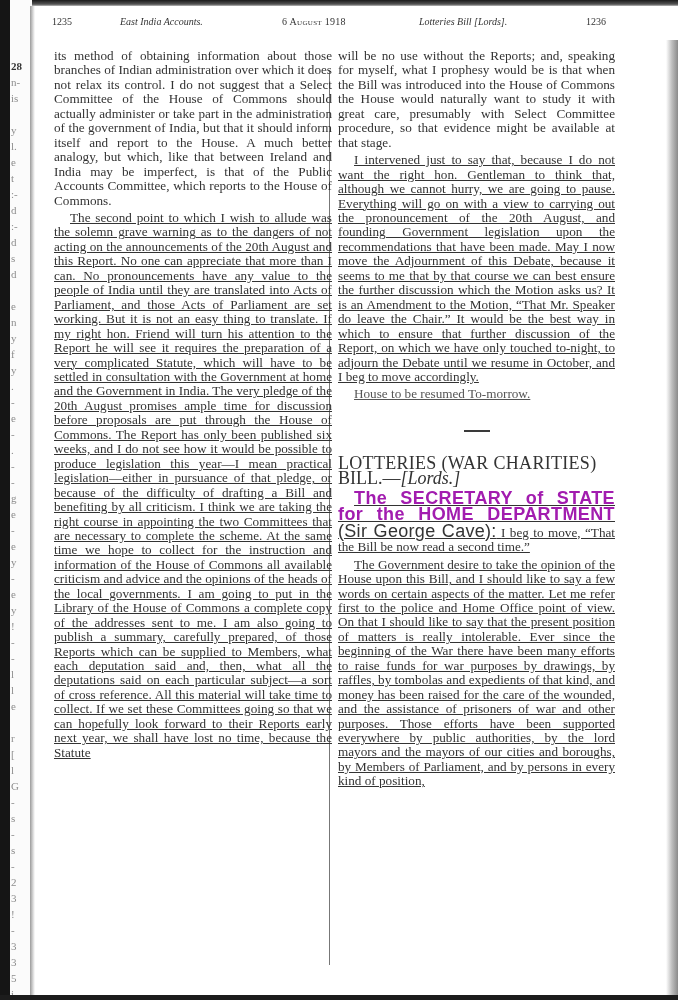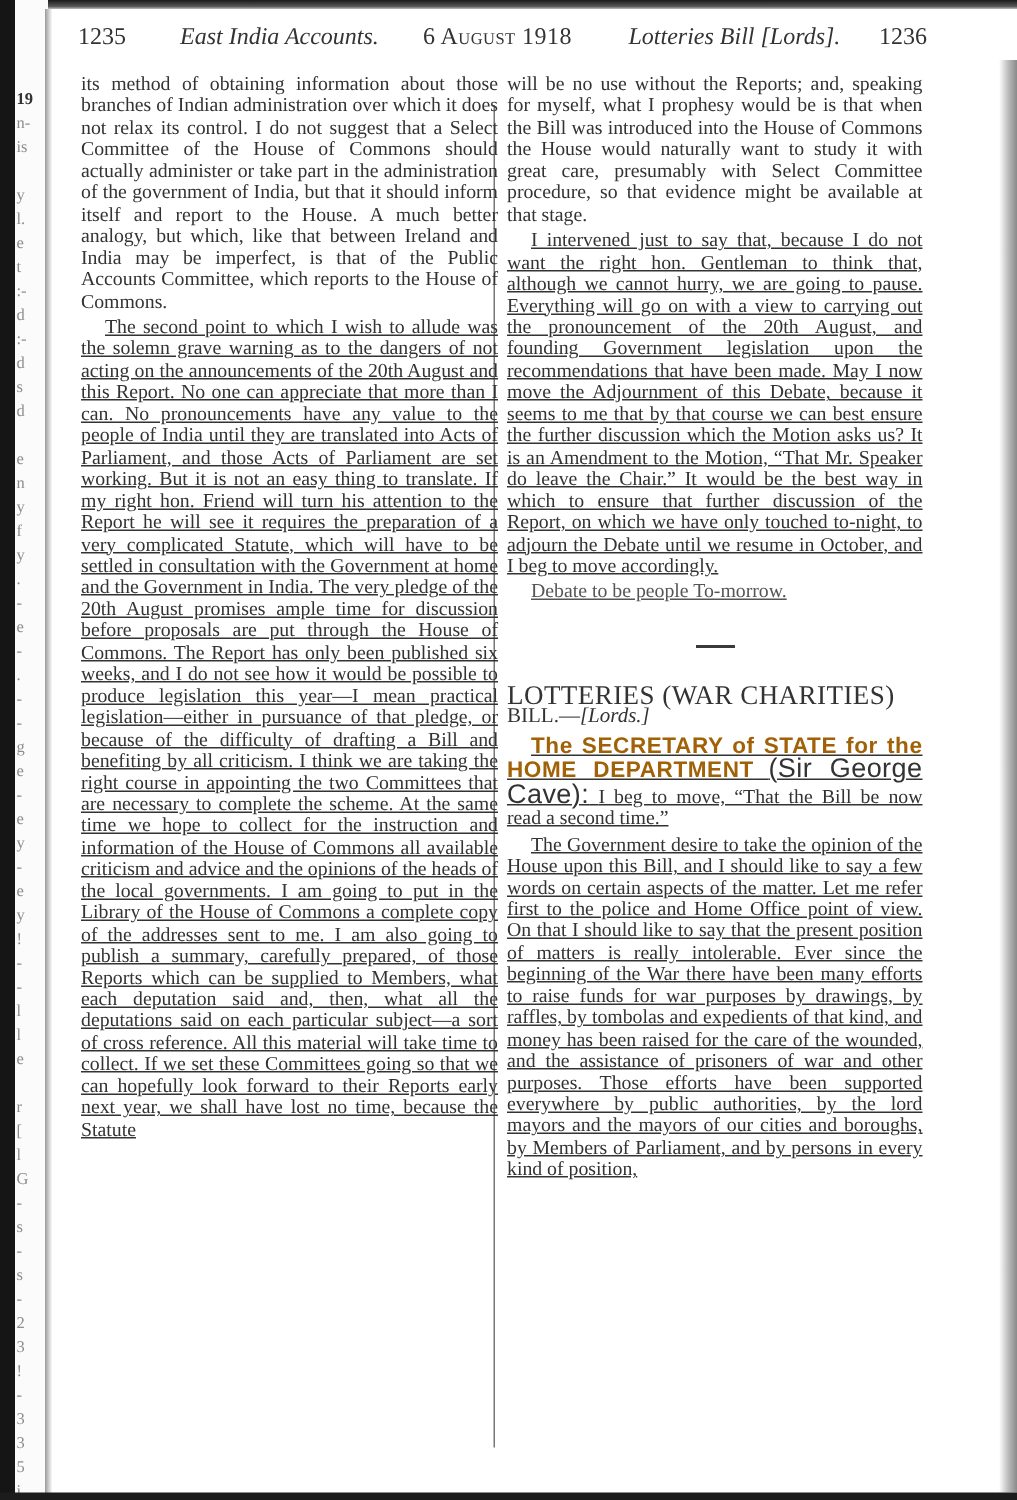--- a/index.html
+++ b/index.html
@@ -17,53 +17,53 @@
   .gutter-shadow { position: absolute; left: 30px; top: 6px; width: 5px; height: 990px;
     background: linear-gradient(90deg, #9a9a9a, #d8d8d8 60%, #fff); }
   .right-edge { position: absolute; left: 666px; top: 40px; width: 12px; height: 955px;
     background: linear-gradient(90deg, #fff, #bdbdbd 50%, #8a8a8a); }
   .bleed { position: absolute; left: 11px; top: 58px; width: 18px;
     font-family: "Liberation Serif", serif; font-size: 11px; line-height: 16px; color: #8d8d8d; }
   .bleed span { display: block; height: 16px; }
   .bleed .bold { color: #333; font-weight: bold; }
 
   .header { position: absolute; left: 50px; top: 16px; width: 580px; height: 16px;
-    font-family: "Liberation Serif", serif; font-size: 16px; color: #333; }
+    font-family: "Liberation Serif", serif; font-size: 10px; color: #333; }
   .header span { position: absolute; top: 0; white-space: nowrap; }
   .h-left-num { left: 2px; }
   .h-left-title { left: 70px; font-style: italic; }
   .h-date { left: 232px; font-variant: small-caps; letter-spacing: 0.3px; }
   .h-right-title { left: 369px; font-style: italic; }
   .h-right-num { left: 536px; }
 
   .col { position: absolute; top: 49px; width: 278px;
     font-family: "Liberation Serif", serif; font-size: 13.2px; line-height: 14.45px; color: #333; }
   .col-left { left: 54px; }
   .col-right { left: 338px; width: 277px; }
   .col p { margin: 0; text-align: justify; hyphens: none; }
   .col p.indent { text-indent: 16px; }
   .col p.gap { margin-top: 3px; text-decoration: underline; }
   .divider-v { position: absolute; left: 329px; top: 70px; width: 1px; height: 895px; background: #777; }
 
   .rule-short { width: 26px; height: 2px; background: #3a3a3a; margin: 28px auto 24px auto; }
   .section-title { text-align: left; font-size: 18px; letter-spacing: 0.3px; margin: 0; }
-  .section-sub { text-align: center; font-size: 14px; margin: 1px 0 5px 0 !important; }
+  .section-sub { text-align: center; font-size: 18px; margin: 1px 0 5px 0 !important; }
   .section-sub i { font-style: italic; }
-  .speaker { font-family: "Liberation Sans", "DejaVu Sans", sans-serif; font-size: 15px; letter-spacing: 0.4px; font-weight: 600; color: #a16207; }
+  .speaker { font-family: "Liberation Sans", "DejaVu Sans", sans-serif; font-size: 18px; letter-spacing: 0.4px; font-weight: 600; color: #a21caf; }
   .speaker-rest { font-family: "Liberation Sans", "DejaVu Sans", sans-serif; font-size: 18px; letter-spacing: 0.3px; }
   .proc { color: #555; }
 </style>
 </head>
 <body>
 
 <div class="top-edge"></div>
 <div class="left-bind"></div>
 <div class="gutter"></div>
 <div class="bleed" id="bleed">
-    <span class="bold">19</span>
+    <span class="bold">28</span>
     <span>n-</span>
     <span>is</span>
     <span></span>
     <span>y</span>
     <span>l.</span>
     <span>e</span>
     <span>t</span>
     <span>:-</span>
     <span>d</span>
     <span>:-</span>
@@ -131,19 +131,19 @@
 <div class="divider-v"></div>
 
 <div class="col col-left">
   <p>its method of obtaining information about those branches of Indian administration over which it does not relax its control. I do not suggest that a Select Committee of the House of Commons should actually administer or take part in the administration of the government of India, but that it should inform itself and report to the House. A much better analogy, but which, like that between Ireland and India may be imperfect, is that of the Public Accounts Committee, which reports to the House of Commons.</p>
   <p class="indent gap">The second point to which I wish to allude was the solemn grave warning as to the dangers of not acting on the announcements of the 20th August and this Report. No one can appreciate that more than I can. No pronouncements have any value to the people of India until they are translated into Acts of Parliament, and those Acts of Parliament are set working. But it is not an easy thing to translate. If my right hon. Friend will turn his attention to the Report he will see it requires the preparation of a very complicated Statute, which will have to be settled in consultation with the Government at home and the Government in India. The very pledge of the 20th August promises ample time for discussion before proposals are put through the House of Commons. The Report has only been published six weeks, and I do not see how it would be possible to produce legislation this year—I mean practical legislation—either in pursuance of that pledge, or because of the difficulty of drafting a Bill and benefiting by all criticism. I think we are taking the right course in appointing the two Committees that are necessary to complete the scheme. At the same time we hope to collect for the instruction and information of the House of Commons all available criticism and advice and the opinions of the heads of the local governments. I am going to put in the Library of the House of Commons a complete copy of the addresses sent to me. I am also going to publish a summary, carefully prepared, of those Reports which can be supplied to Members, what each deputation said and, then, what all the deputations said on each particular subject—a sort of cross reference. All this material will take time to collect. If we set these Committees going so that we can hopefully look forward to their Reports early next year, we shall have lost no time, because the Statute</p>
 </div>
 
 <div class="col col-right">
   <p>will be no use without the Reports; and, speaking for myself, what I prophesy would be is that when the Bill was introduced into the House of Commons the House would naturally want to study it with great care, presumably with Select Committee procedure, so that evidence might be available at that stage.</p>
   <p class="indent gap">I intervened just to say that, because I do not want the right hon. Gentleman to think that, although we cannot hurry, we are going to pause. Everything will go on with a view to carrying out the pronouncement of the 20th August, and founding Government legislation upon the recommendations that have been made. May I now move the Adjournment of this Debate, because it seems to me that by that course we can best ensure the further discussion which the Motion asks us? It is an Amendment to the Motion, “That Mr. Speaker do leave the Chair.” It would be the best way in which to ensure that further discussion of the Report, on which we have only touched to-night, to adjourn the Debate until we resume in October, and I beg to move accordingly.</p>
-  <p class="indent gap proc">Debate to be people To-morrow.</p>
+  <p class="indent gap proc">House to be resumed To-morrow.</p>
   <div class="rule-short"></div>
   <p class="section-title">LOTTERIES (WAR CHARITIES)</p>
   <p class="section-sub"><span>BILL.—</span><i>[Lords.]</i></p>
   <p class="indent gap"><span class="speaker">The SECRETARY of STATE for the HOME DEPARTMENT</span> <span class="speaker-rest">(Sir George Cave):</span> <span>I beg to move, “That the Bill be now read a second time.”</span></p>
   <p class="indent gap">The Government desire to take the opinion of the House upon this Bill, and I should like to say a few words on certain aspects of the matter. Let me refer first to the police and Home Office point of view. On that I should like to say that the present position of matters is really intolerable. Ever since the beginning of the War there have been many efforts to raise funds for war purposes by drawings, by raffles, by tombolas and expedients of that kind, and money has been raised for the care of the wounded, and the assistance of prisoners of war and other purposes. Those efforts have been supported everywhere by public authorities, by the lord mayors and the mayors of our cities and boroughs, by Members of Parliament, and by persons in every kind of position,</p>
 </div>
 
 </body></html>

